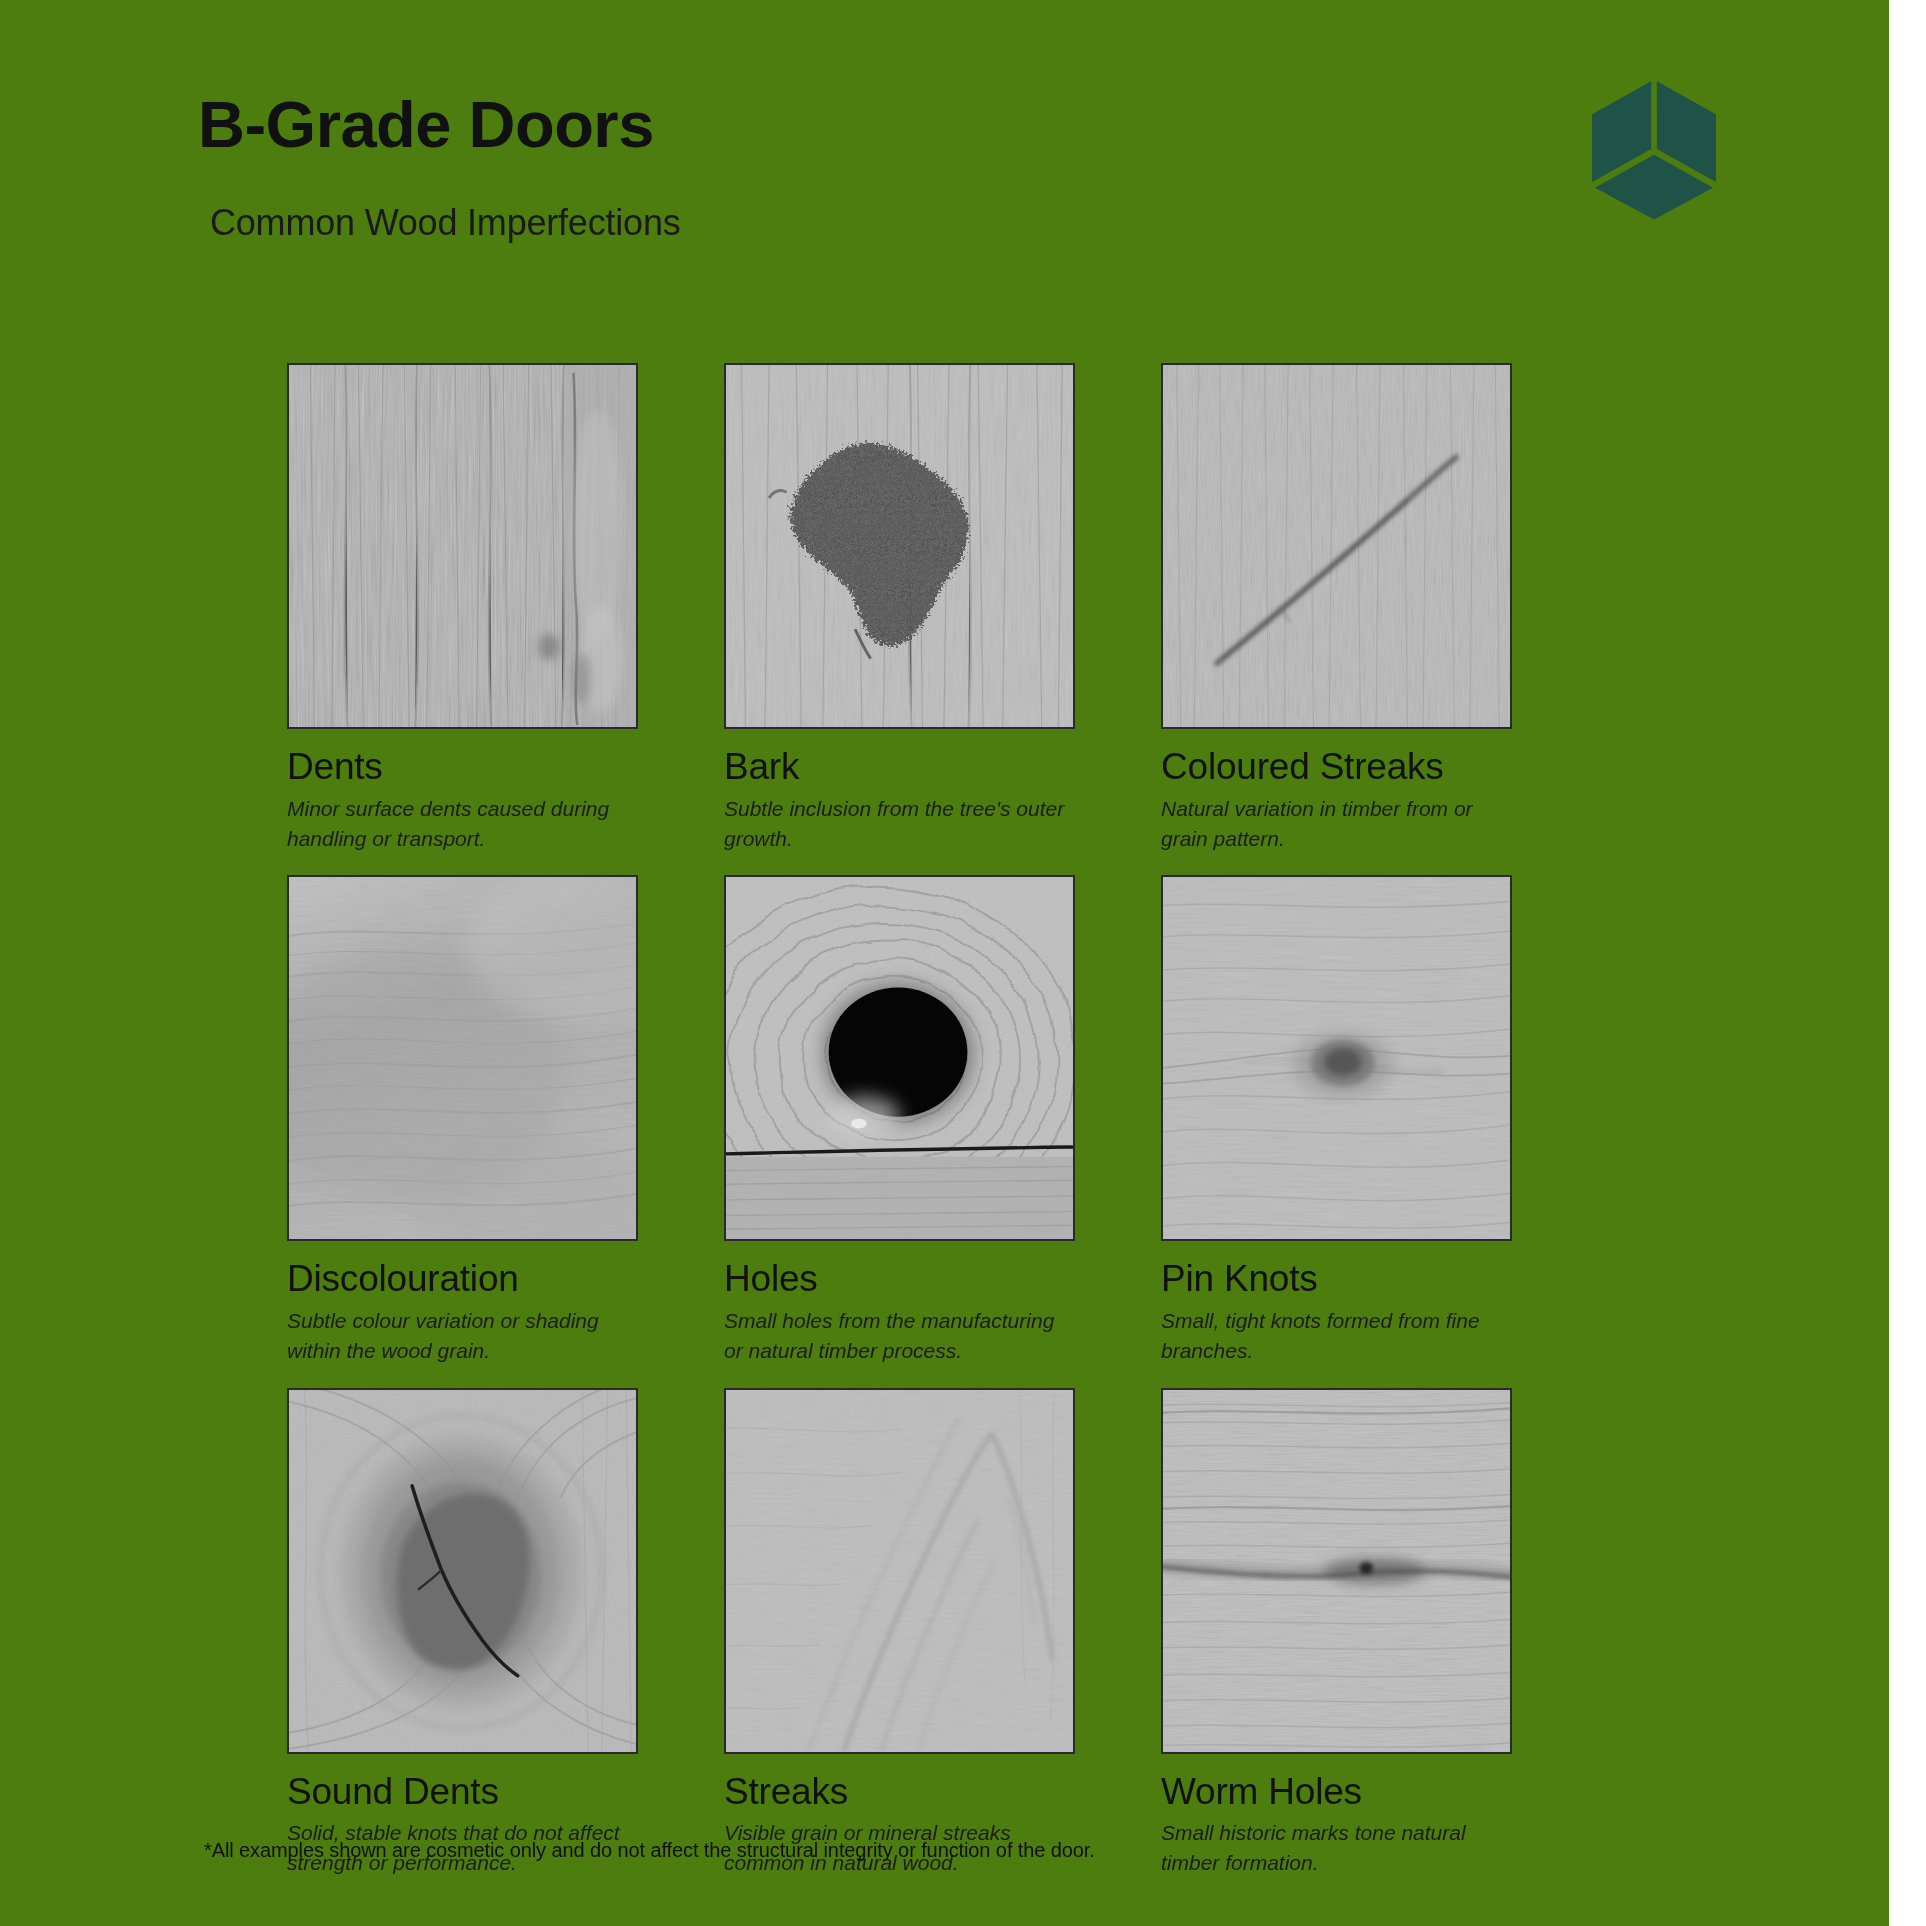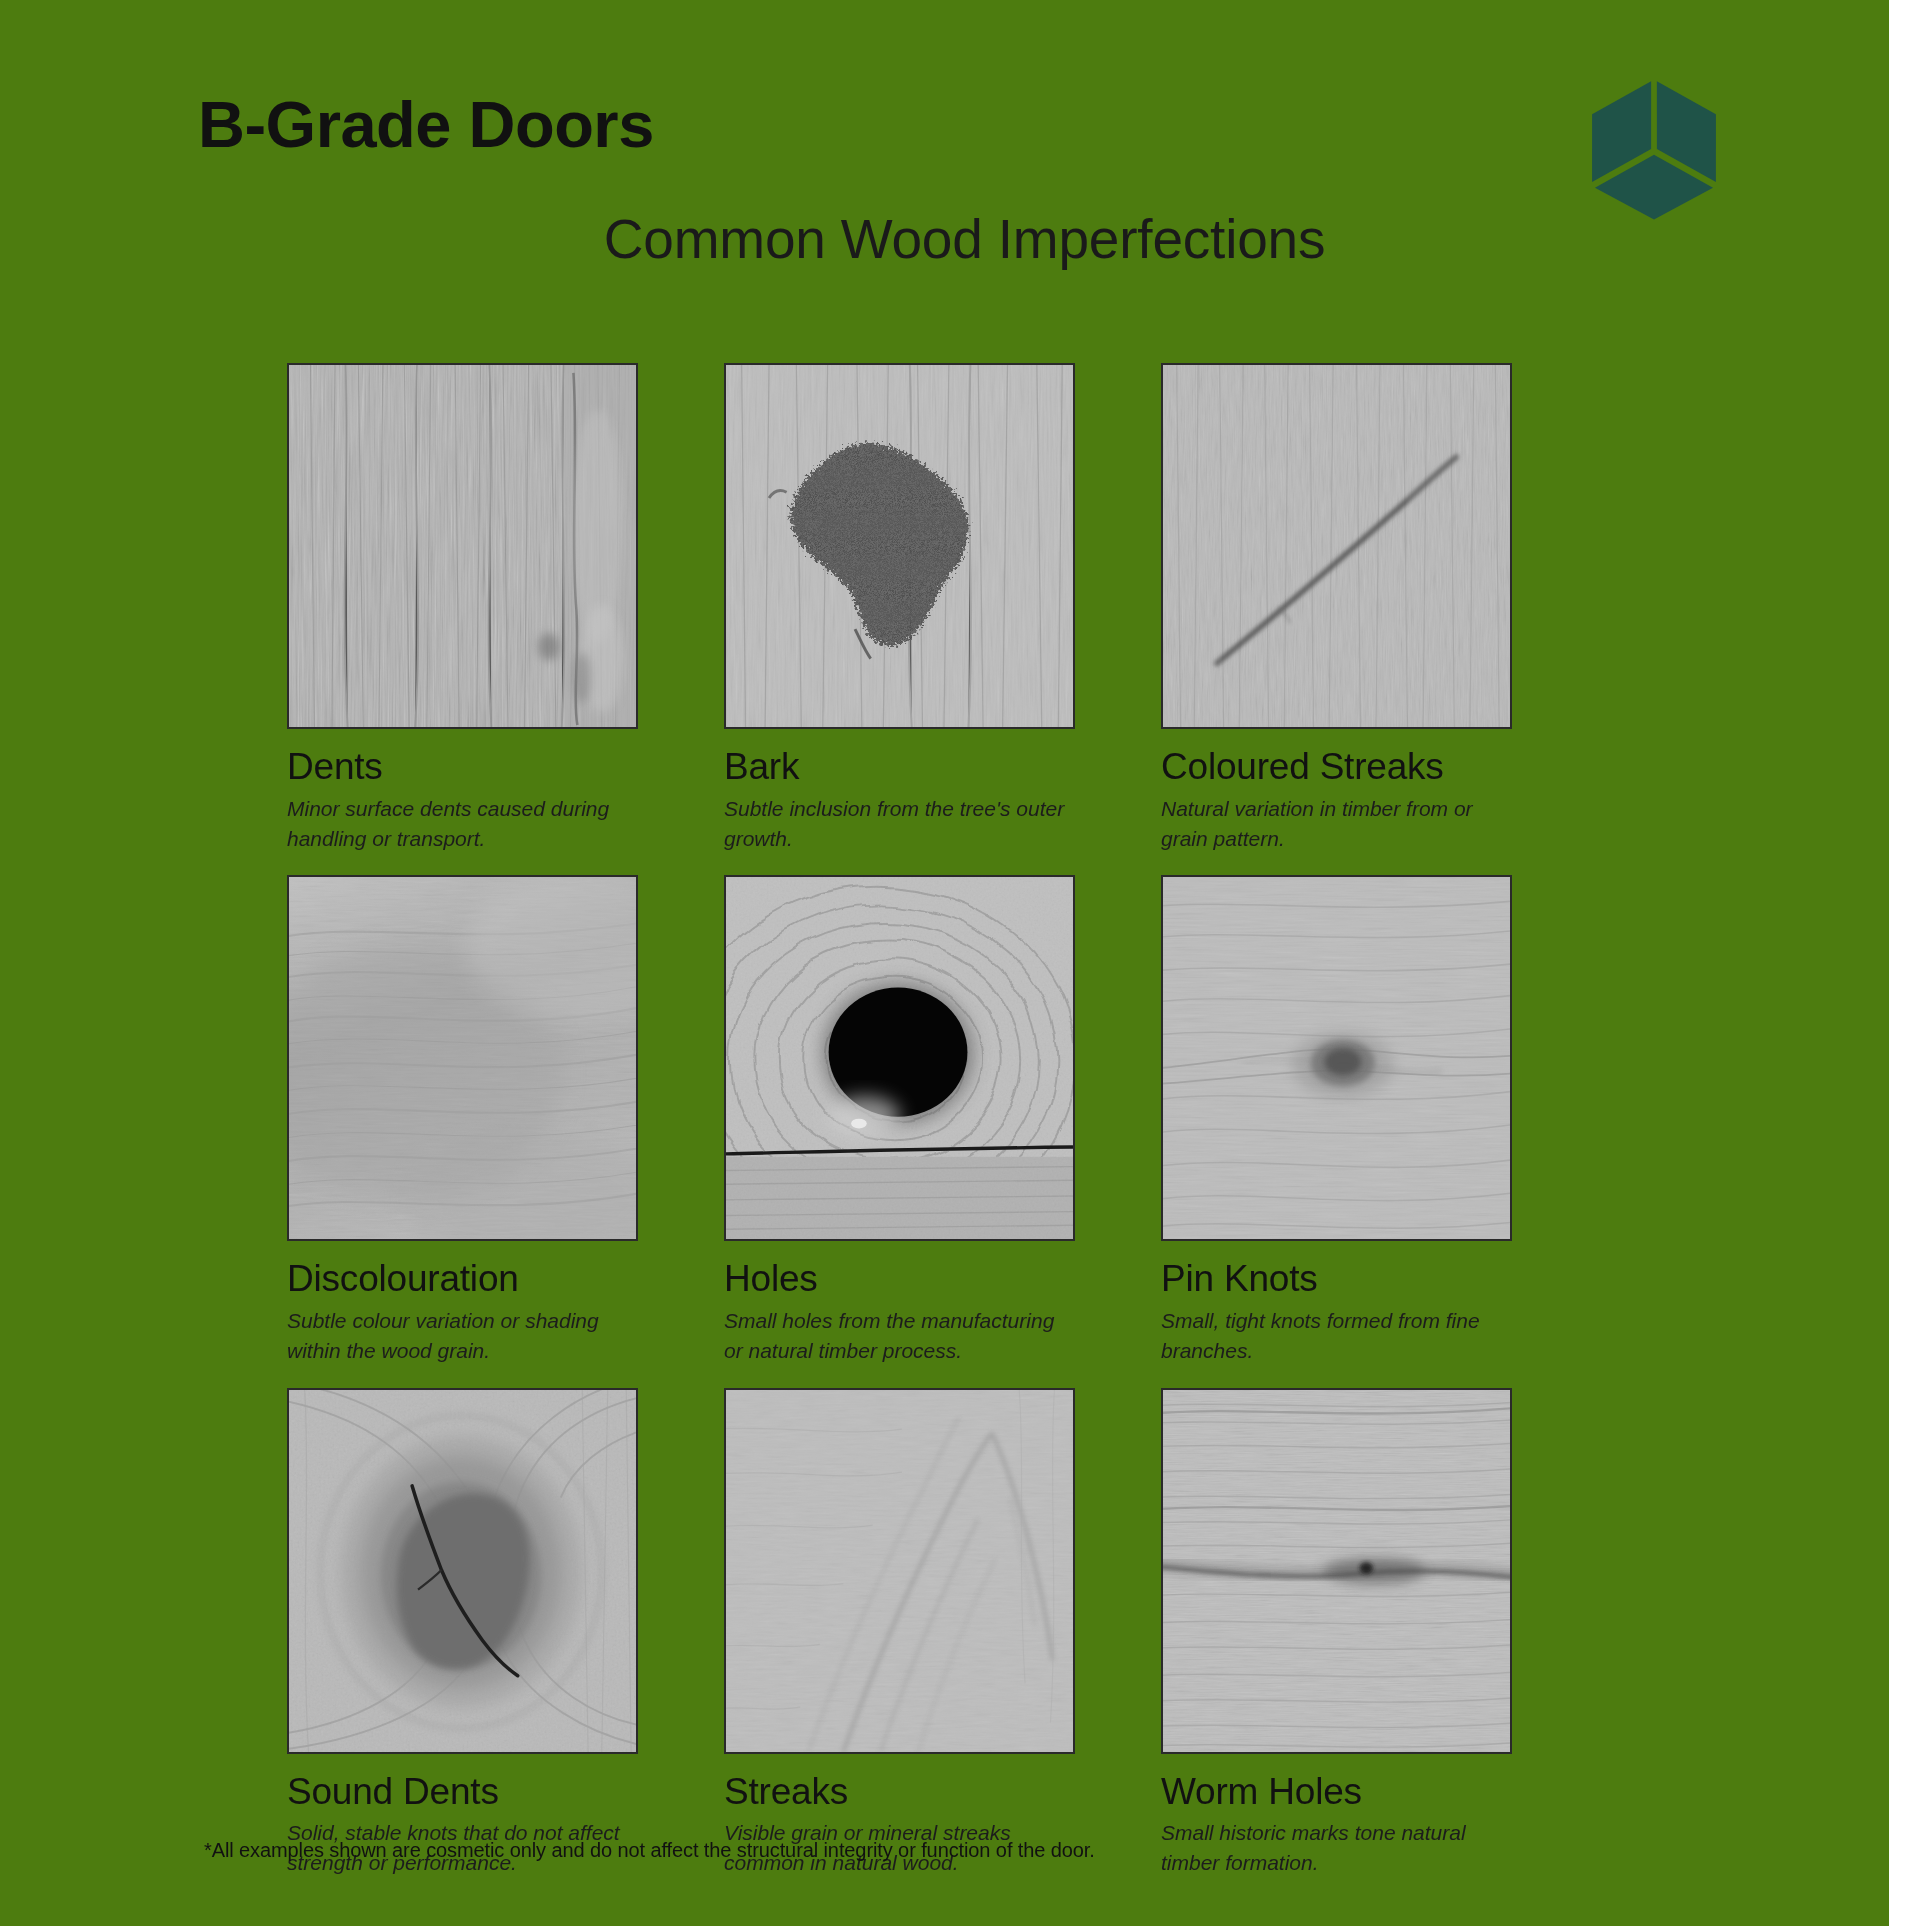--- a/index.html
+++ b/index.html
@@ -28,28 +28,27 @@
   }
   .title {
     font-size: 65px;
     font-weight: 700;
     letter-spacing: -0.5px;
     color: #111111;
     line-height: 1.05;
     margin: 0;
   }
   .subtitle {
-    font-size: 55px;
+    font-size: 36px;
     font-weight: 400;
     color: #1a1a1a;
     line-height: 1.1;
-    margin: 18px;
+    margin: 12px;
     padding-top: 32px;
     letter-spacing: -0.2px;
-    text-align: center;
   }
 
   .logo {
     position: absolute;
     right: 163px;
     top: 74px;
     width: 144px;
     height: 149px;
   }
 

